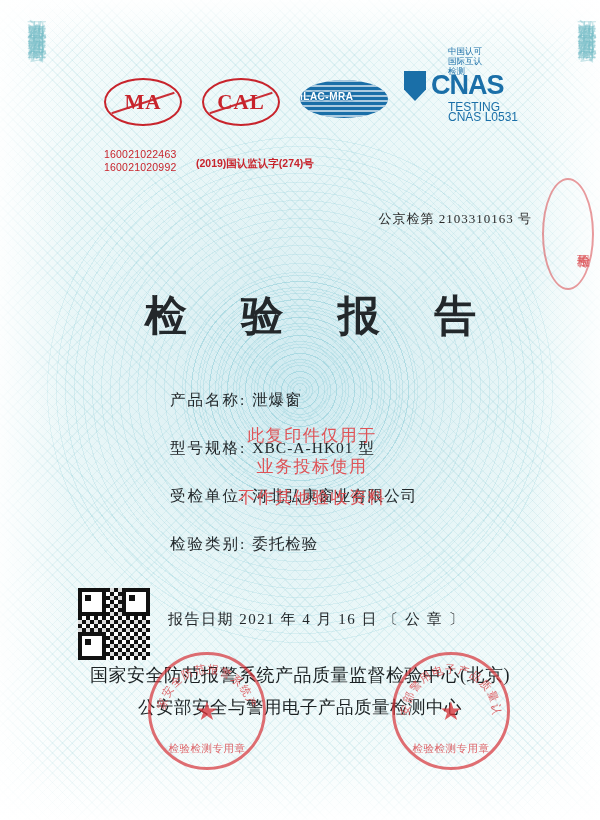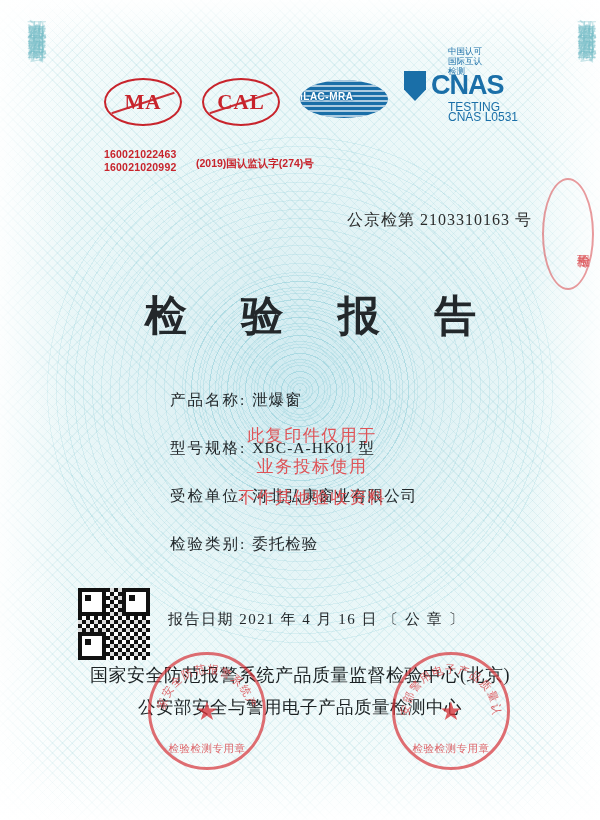--- a/index.html
+++ b/index.html
@@ -197,39 +197,39 @@
 
   
   .cert-nums {
     position: absolute;
     left: 104px;
     top: 148px;
     color: #c8242c;
     font-size: 10.5px;
     line-height: 13px;
     font-family: "Liberation Sans", sans-serif;
-    font-weight: bold;
+    font-weight: normal;
     letter-spacing: .2px;
   }
   .cal-num {
     position: absolute;
     left: 196px;
     top: 157px;
     color: #c8242c;
     font-size: 10.5px;
     font-weight: bold;
     white-space: nowrap;
   }
 
   
   .report-no {
     position: absolute;
     right: 68px;
     top: 210px;
-    font-size: 16px;
+    font-size: 13px;
     color: #2b2b2b;
     font-family: "Liberation Serif", serif;
     letter-spacing: 1px;
     white-space: nowrap;
   }
 
   
   .doc-title {
     position: absolute;
     left: 0; right: 0;

